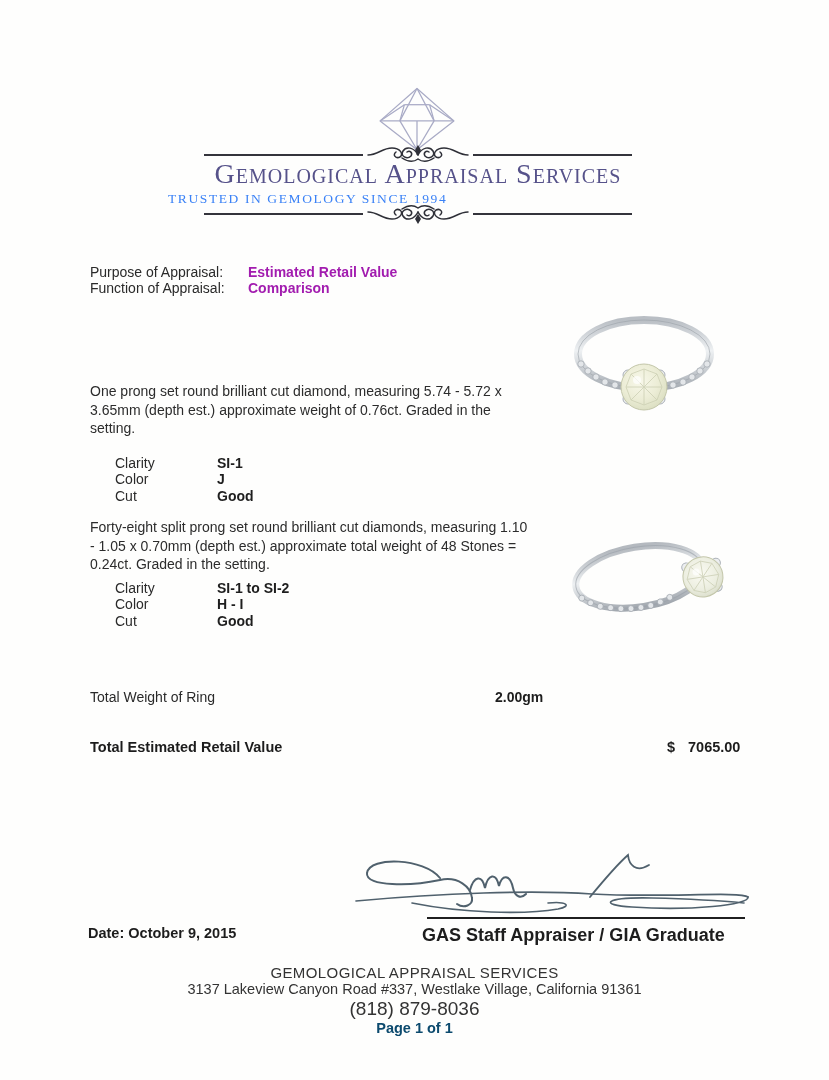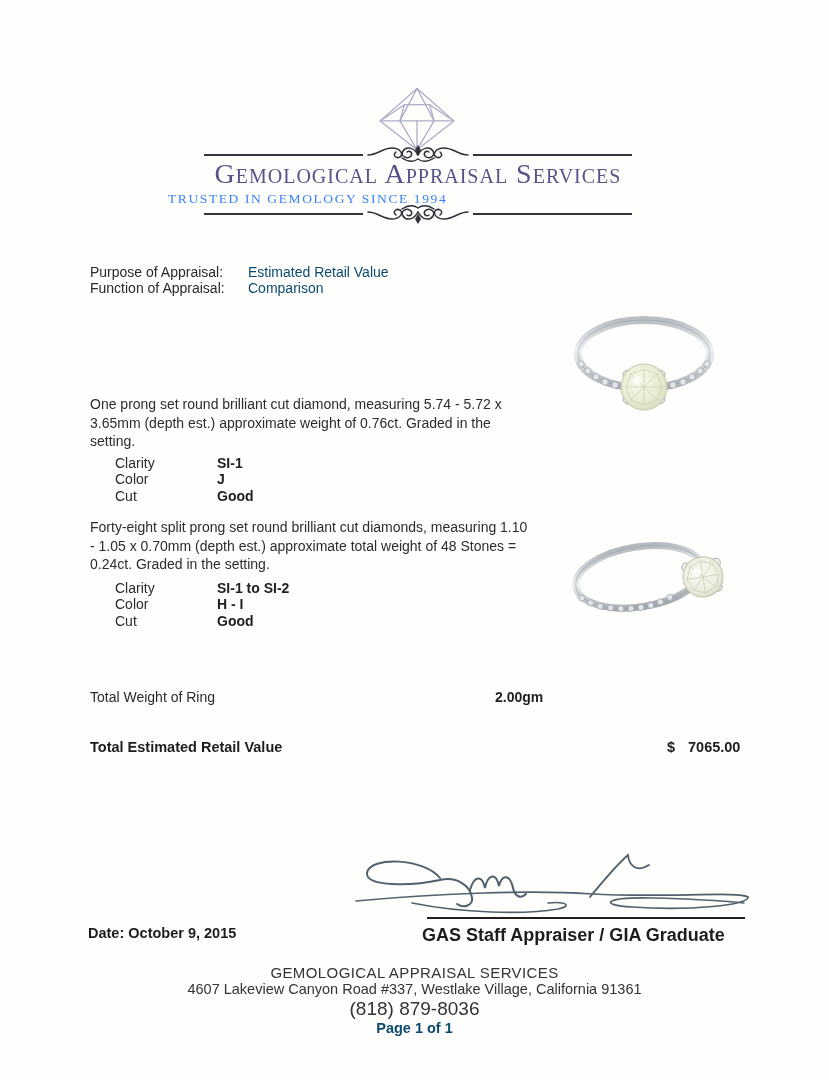--- a/index.html
+++ b/index.html
@@ -24,24 +24,24 @@
   }
   .tagline{
     left:168px;top:191px;width:500px;text-align:left;
     font-family:"Liberation Serif",serif;
     font-size:13.5px;letter-spacing:1.6px;color:#3b82f6;white-space:nowrap;
   }
 
   
   .meta{left:90px;top:264px;font-size:14px;line-height:16.4px;}
   .meta .label{display:inline-block;width:158px;}
-  .meta .value{font-weight:400;color:#0c4a6e;}
+  .meta .value{font-weight:700;color:#a21caf;}
   .para{left:90px;font-size:14px;line-height:18.6px;color:#2c2c2c;}
   .p1{top:314px;width:432px;}
-  .p2{top:395px;width:432px;}
+  .p2{top:382px;width:432px;}
   .p3{top:518px;width:440px;}
   .grades{font-size:14px;line-height:16.3px;left:115px;}
   .g1{top:455px;} .g2{top:580px;}
   .grades .label{display:inline-block;width:102px;}
   .grades .value{font-weight:700;color:#1e1e1e;}
 
   
   .totals{left:90px;top:689px;font-size:14px;line-height:16.4px;width:650px;}
   .totals .label{display:inline-block;width:405px;}
   .totals .value{font-weight:700;color:#1e1e1e;}
@@ -243,17 +243,17 @@
       <path d="M396,45 C398,53 338,59 280,55 C246,53 252,45 300,46 C342,47 372,49 392,51" stroke-width="1.6"></path>
       <path d="M60,51 C110,61 172,63 206,57 C221,54 214,49 196,51" stroke-width="1.6"></path>
     </g>
   </svg>
   <div class="abs sig-line"></div>
 
   <div class="abs date-label">Date: October 9, 2015</div>
   <div class="abs signer-title">GAS Staff Appraiser / GIA Graduate</div>
 
   <div class="abs foot foot-company">GEMOLOGICAL APPRAISAL SERVICES</div>
-  <div class="abs foot foot-address">4607 Lakeview Canyon Road #337, Westlake Village, California 91361</div>
+  <div class="abs foot foot-address">3137 Lakeview Canyon Road #337, Westlake Village, California 91361</div>
   <div class="abs foot foot-phone">(818) 879-8036</div>
   <div class="abs foot foot-page">Page 1 of 1</div>
 
 </div>
 
 </body></html>

